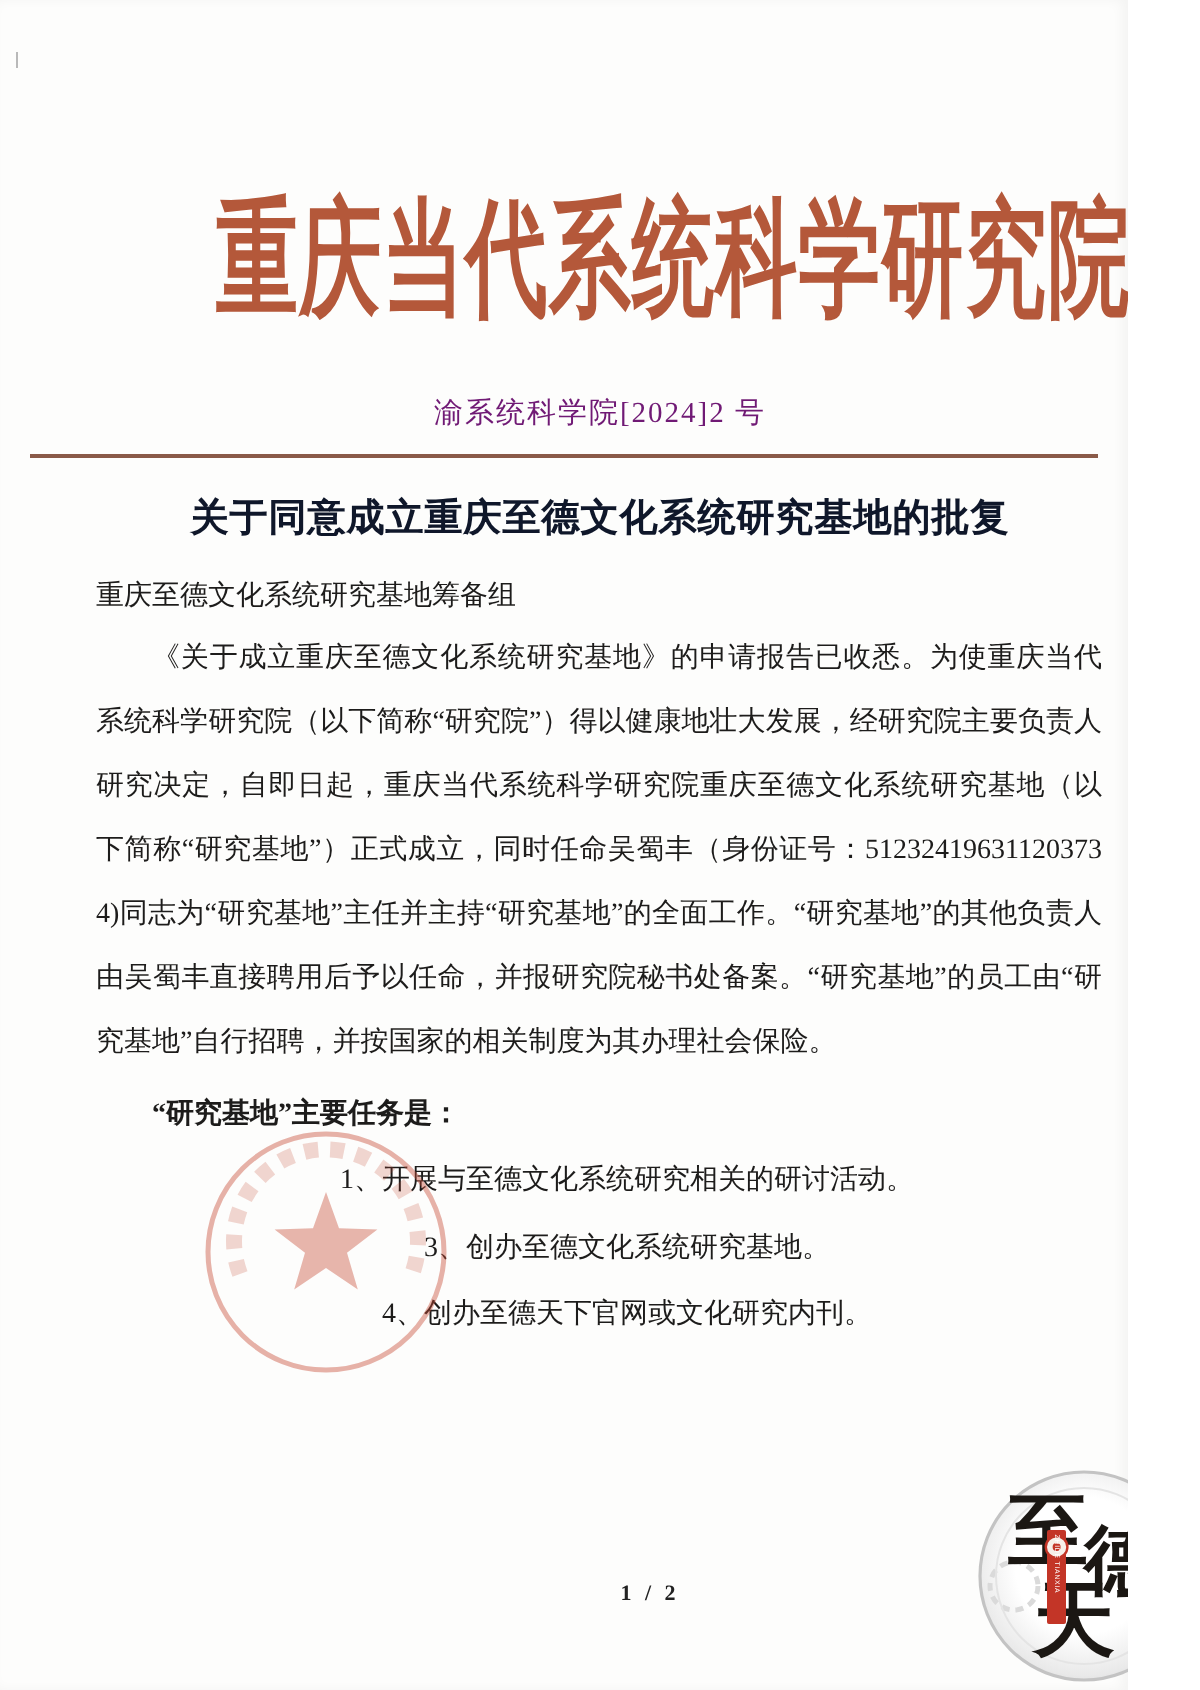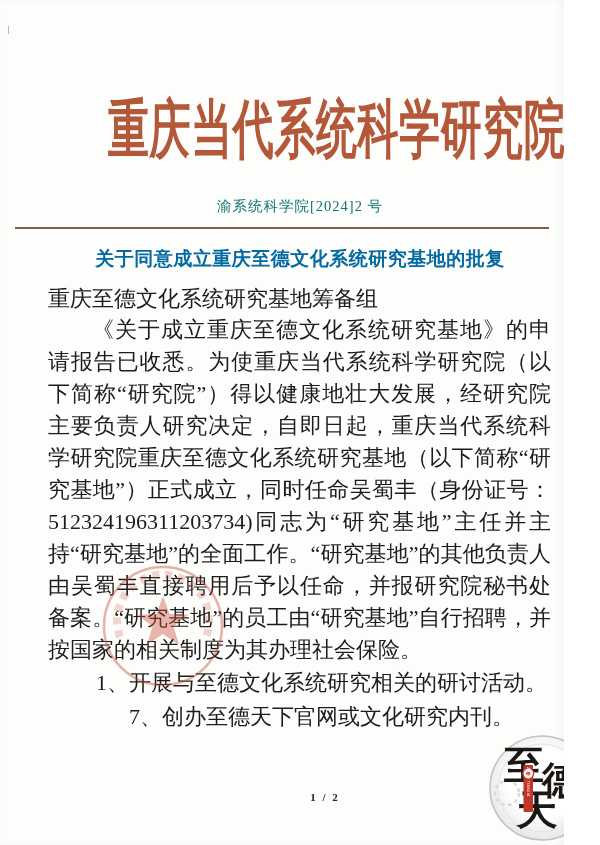--- a/index.html
+++ b/index.html
@@ -13,34 +13,34 @@
   }
   .institute-name {
     position:absolute; top:86px; left:0; width:600px; margin:0;
     text-align:center; white-space:nowrap;
     font-size:64px; font-weight:bold; color:#b4583a;
     transform:scaleX(0.64); transform-origin:center;
     letter-spacing:1px;
   }
   .doc-number {
     position:absolute; top:197px; left:0; width:600px;
-    text-align:center; font-size:14.5px; color:#0f766e; letter-spacing:1px;
+    text-align:center; font-size:14.5px; color:#701a75; letter-spacing:1px;
   }
   .red-line {
     position:absolute; top:227px; left:15px; right:15px; height:2px;
     background:#8a5a48;
   }
   .doc-title {
     position:absolute; top:246px; left:0; width:600px; margin:0;
-    text-align:center; font-size:19px; font-weight:bold; color:#0369a1;
+    text-align:center; font-size:19px; font-weight:bold; color:#0f172a;
     letter-spacing:0.5px;
   }
   .body-text {
     position:absolute; top:284px; left:48px; width:503px;
-    font-size:22px; line-height:32px; text-align:justify;
+    font-size:14px; line-height:32px; text-align:justify;
     text-justify:inter-ideograph; word-break:break-all; color:#1d1c1b;
   }
   .body-text p { margin:0; }
   .addressee { line-height:30px; text-align:left; }
   .para { text-indent:2em; }
   .tasks-intro { margin-top:4px !important; text-indent:2em; font-weight:bold; }
   .task { text-indent:2em; line-height:33.5px; text-align:center; }
   .page-number {
     position:absolute; top:791px; left:0; width:600px;
     text-align:center; font-size:11px; font-weight:bold;
@@ -64,22 +64,24 @@
 
   <div class="doc-number">渝系统科学院[2024]2 号</div>
 
   <div class="red-line"></div>
 
   <h2 class="doc-title">关于同意成立重庆至德文化系统研究基地的批复</h2>
 
   <div class="body-text">
     <p class="addressee">重庆至德文化系统研究基地筹备组</p>
     <p class="para">《关于成立重庆至德文化系统研究基地》的申请报告已收悉。为使重庆当代系统科学研究院（以下简称“研究院”）得以健康地壮大发展，经研究院主要负责人研究决定，自即日起，重庆当代系统科学研究院重庆至德文化系统研究基地（以下简称“研究基地”）正式成立，同时任命吴蜀丰（身份证号：512324196311203734)同志为“研究基地”主任并主持“研究基地”的全面工作。“研究基地”的其他负责人由吴蜀丰直接聘用后予以任命，并报研究院秘书处备案。“研究基地”的员工由“研究基地”自行招聘，并按国家的相关制度为其办理社会保险。</p>
+    <p class="tasks-intro">“研究基地”主要任务是：</p>
     <p class="task">1、开展与至德文化系统研究相关的研讨活动。</p>
-    <p class="task">7、创办至德天下官网或文化研究内刊。</p>
+    <p class="task">3、创办至德文化系统研究基地。</p>
+    <p class="task">4、创办至德天下官网或文化研究内刊。</p>
   </div>
 
   <div class="page-number">1 / 2</div>
 
   <svg class="seal" width="126" height="128" viewBox="0 0 126 128">
     <circle cx="63" cy="63" r="59" fill="none" stroke="rgba(198,72,50,0.42)" stroke-width="2.5"></circle>
     <path d="M 20 74 A 46 46 0 1 1 106 74" fill="none" stroke="rgba(198,72,50,0.22)" stroke-width="8" stroke-dasharray="7 6"></path>
     <polygon points="63,33 69.5,51.1 88.7,51.7 73.5,63.4 78.9,81.8 63,71 47.1,81.8 52.5,63.4 37.3,51.7 56.5,51.1" fill="rgba(198,72,50,0.40)"></polygon>
   </svg>
 

